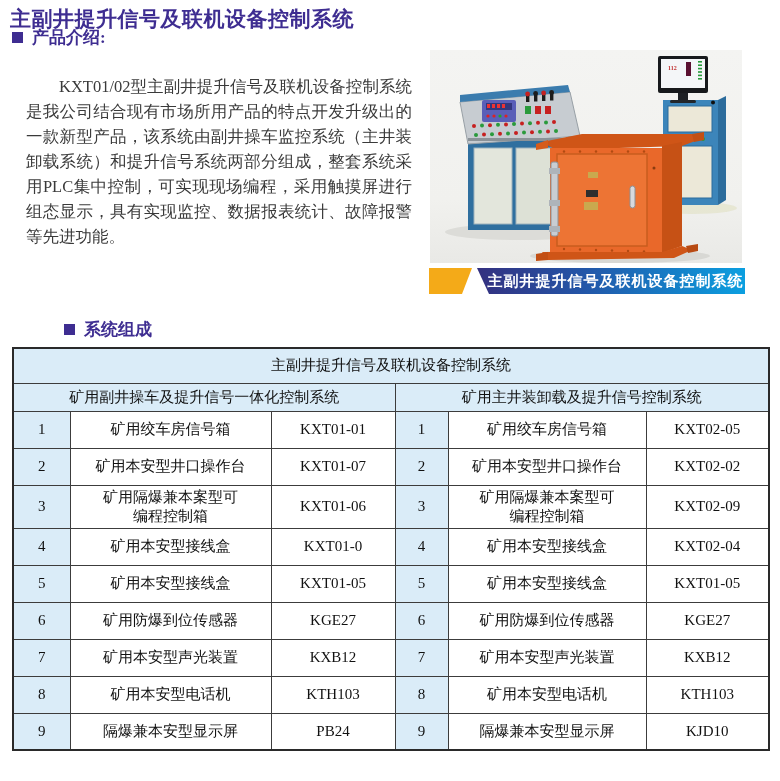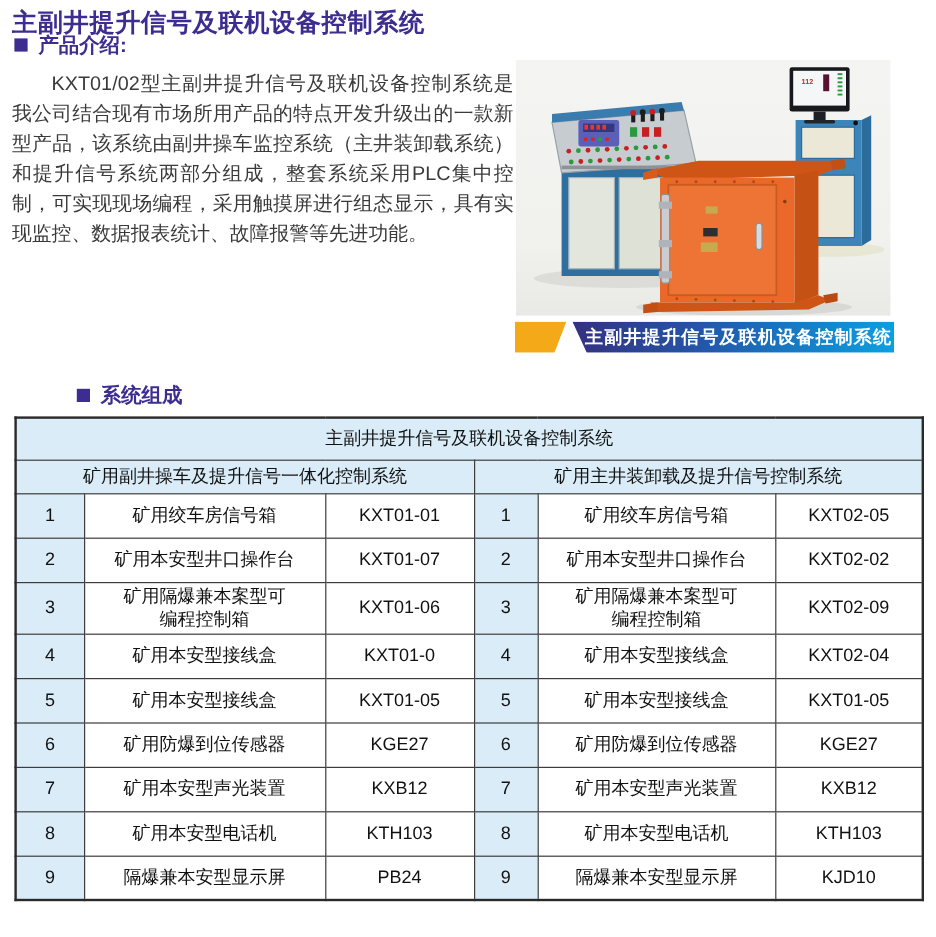--- a/index.html
+++ b/index.html
@@ -1,27 +1,27 @@
 <!DOCTYPE html>
 <html><head>
 <meta charset="utf-8">
 <style>
   html,body{margin:0;padding:0;background:#ffffff;}
   .page{position:relative;width:780px;height:781px;background:#ffffff;overflow:hidden;
-        font-family:Liberation Sans, sans-serif;color:#222;}
+        font-family:Liberation Serif, serif;color:#222;}
   
   .main-title{position:absolute;left:10px;top:5px;font-size:21px;font-weight:bold;color:#3e2d91;letter-spacing:.5px;}
   .sec-head{position:absolute;display:flex;align-items:center;gap:9px;font-size:17px;font-weight:bold;color:#3e2d91;}
   .sec-head .sq{width:11px;height:11px;background:#3e2d91;display:inline-block;}
   #head-intro{left:12px;top:26px;}
   #head-sys{left:16px;top:318px;margin-left:48px;}
   
   .intro{position:absolute;left:10px;top:58px;width:418px;font-size:16.5px;line-height:25px;
          color:#3a3a3a;text-align:justify;}
-  .intro p{margin:0;text-indent:2em;}
+  .intro p{margin:16px;text-indent:2em;}
   
   .photo{position:absolute;left:430px;top:50px;width:312px;height:213px;
          background:linear-gradient(180deg,#f4f4f2 0%,#f1f1ee 70%,#e9e9e6 100%);}
   .caption{position:absolute;left:429px;top:268px;width:316px;height:26px;}
   .cap-yellow{position:absolute;left:0;top:0;width:60px;height:26px;background:#f4aa18;
               clip-path:polygon(0 0,43px 0,33px 100%,0 100%);}
   .cap-blue{position:absolute;left:47px;top:0;width:269px;height:26px;
             background:linear-gradient(90deg,#34307f 0%,#2356a8 40%,#0b9fe0 100%);
             clip-path:polygon(1px 0,100% 0,100% 100%,13px 100%);
             display:flex;align-items:center;justify-content:center;}

